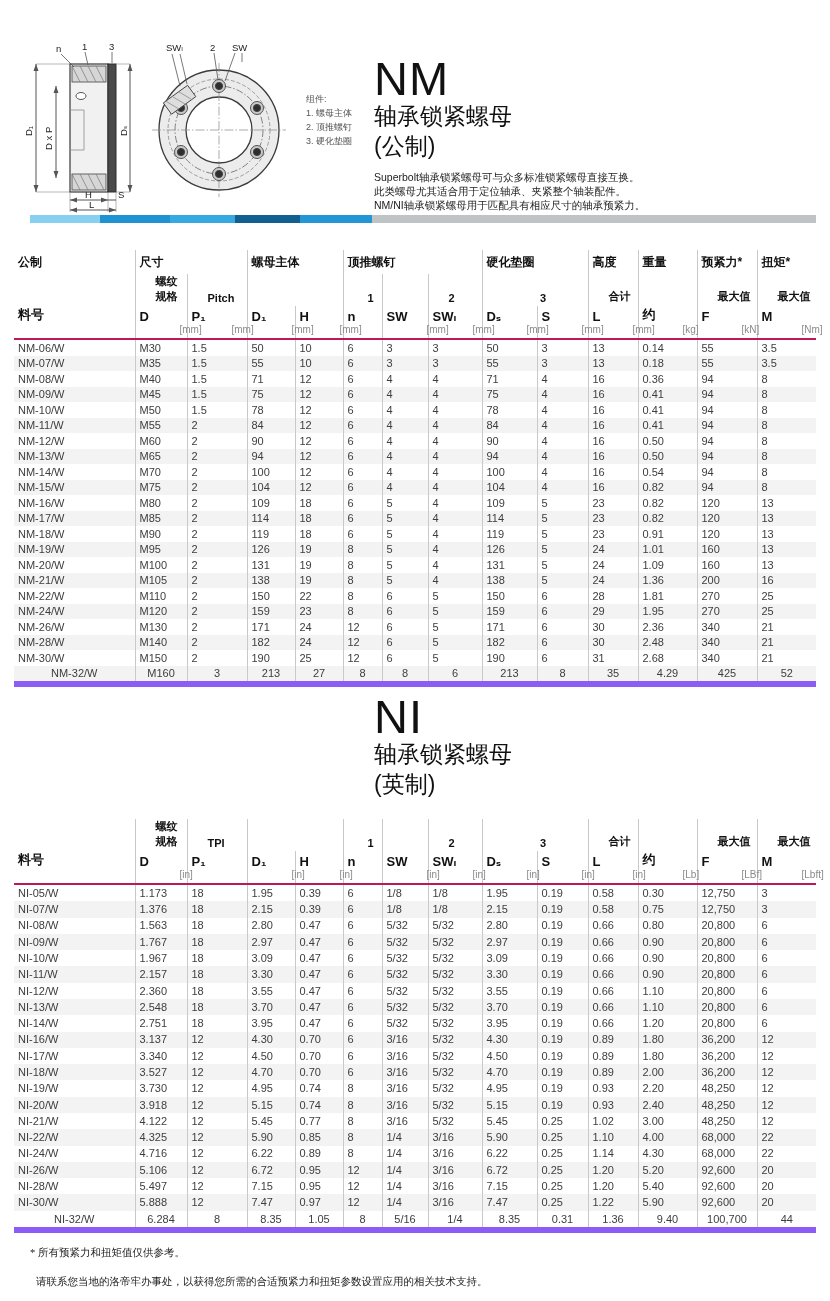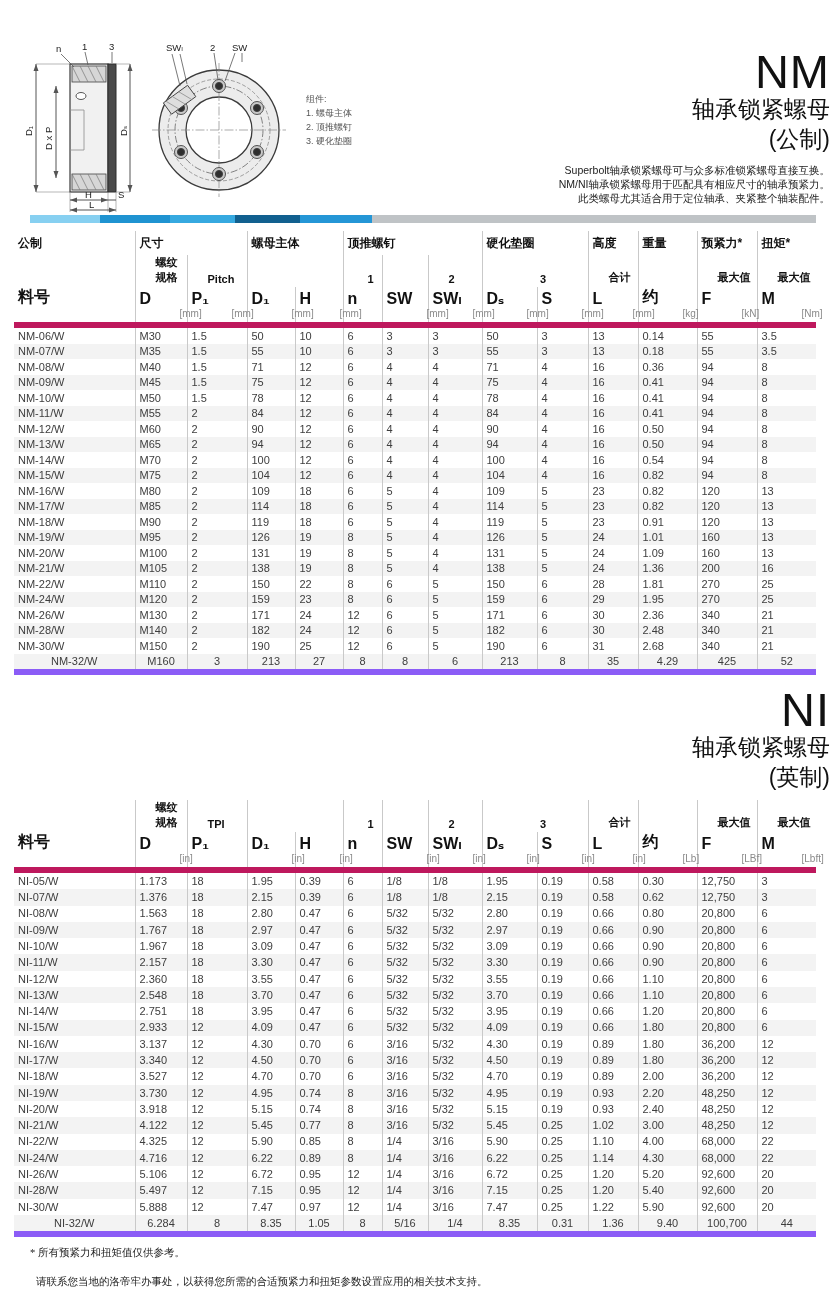--- a/index.html
+++ b/index.html
@@ -4,41 +4,41 @@
 <style>
   html,body{margin:0;padding:0;}
   body{
     width:830px;height:1301px;position:relative;background:#ffffff;
     font-family:"Liberation Sans","DejaVu Sans",sans-serif;color:#1a1a1a;
     overflow:hidden;
   }
   
   .diagram{position:absolute;left:14px;top:40px;width:400px;height:178px;}
   
-  .title-block{position:absolute;right:0;text-align:right;width:450px;}
+  .title-block{position:absolute;right:6px;text-align:left;width:450px;margin-top:7px;}
   .tb-nm{top:48px;}
   .tb-ni{top:686px;}
   .title-big{font-size:47px;line-height:1.0;font-weight:400;color:#111;letter-spacing:1px;}
   .title-sub{font-size:23px;line-height:1.3;color:#111;}
   .title-desc{margin-top:9px;font-size:10.5px;line-height:1.32;color:#222;}
   
   .color-bar{position:absolute;top:215px;left:30px;width:786px;height:8px;display:flex;}
   .color-bar .seg{height:100%;}
   .seg1{width:70px;} .seg2{width:70px;} .seg3{width:65px;} .seg4{width:65px;} .seg5{width:72px;}
   .seg6{flex:1;}
   
-  .dtable{border-collapse:collapse;table-layout:fixed;width:802px;font-size:11px;}
+  .dtable{border-collapse:collapse;table-layout:fixed;width:802px;font-size:11px;margin-top:19px;}
   .t-nm{position:absolute;left:14px;top:231px;}
   .t-ni{position:absolute;left:14px;top:800px;}
   .dtable th{font-weight:700;text-align:left;vertical-align:bottom;padding:0 4px;color:#111;}
   .dtable .band-a th{font-size:12px;padding-top:4px;padding-bottom:3px;vertical-align:top;}
   .dtable .band-b th{font-size:11px;padding-bottom:2px;padding-left:20px;}
-  .dtable .band-c th{font-size:16px;padding-bottom:0;}
+  .dtable .band-c th{font-size:13px;padding-bottom:0;}
   .dtable .band-d th{font-size:10px;font-weight:400;color:#8a8a8a;padding-bottom:3px;}
-  .dtable .band-d th{border-bottom:6px solid #be185d;padding-left:44px;}
+  .dtable .band-d th{border-bottom:2px solid #be185d;padding-left:44px;}
   .dtable th.bl, .dtable td{border-left:1px solid #c9c9c9;}
   .dtable th.nb, .dtable td:first-child{border-left:none;}
   .dtable td{padding:1.5px 4px;color:#3d3d3d;line-height:12.5px;white-space:nowrap;overflow:hidden;}
   .t-ni td{padding-top:1.9px;padding-bottom:1.9px;}
   .dtable tbody tr:nth-child(even){background:#f3f3f3;}
   .dtable tbody tr:last-child td{border-bottom:6px solid #8b5cf6;text-align:center;}
   .dtable .cnum{text-align:center;}
   
   .footnotes{position:absolute;left:14px;top:1231px;font-size:10.5px;line-height:1.22;color:#222;
     font-family:"Liberation Serif","DejaVu Serif",serif;}
@@ -155,22 +155,22 @@
     </g>
   </svg>
 </div>
 
 <div class="title-block tb-nm">
   <div class="title-big">NM</div>
   <div class="title-sub">轴承锁紧螺母</div>
   <div class="title-sub">(公制)</div>
   <div class="title-desc">
     <div>Superbolt轴承锁紧螺母可与众多标准锁紧螺母直接互换。</div>
+    <div>此类螺母尤其适合用于定位轴承、夹紧整个轴装配件。</div>
     <div>NM/NI轴承锁紧螺母用于匹配具有相应尺寸的轴承预紧力。</div>
-    <div>此类螺母尤其适合用于定位轴承、夹紧整个轴装配件。</div>
   </div>
 </div>
 
 <div class="color-bar">
   <div class="seg seg1" style="background: rgb(135, 208, 241);"></div>
   <div class="seg seg2" style="background: rgb(31, 147, 209);"></div>
   <div class="seg seg3" style="background: rgb(54, 169, 224);"></div>
   <div class="seg seg4" style="background: rgb(17, 96, 143);"></div>
   <div class="seg seg5" style="background: rgb(36, 150, 214);"></div>
   <div class="seg seg6" style="background: rgb(191, 195, 198);"></div>
@@ -701,21 +701,21 @@
         <td>1.376</td>
         <td>18</td>
         <td>2.15</td>
         <td>0.39</td>
         <td>6</td>
         <td>1/8</td>
         <td>1/8</td>
         <td>2.15</td>
         <td>0.19</td>
         <td>0.58</td>
-        <td>0.62</td>
+        <td>0.75</td>
         <td>12,750</td>
         <td>3</td>
       </tr>
       <tr>
         <td>NI-08/W</td>
         <td>1.563</td>
         <td>18</td>
         <td>2.80</td>
         <td>0.47</td>
         <td>6</td>
@@ -814,36 +814,20 @@
         <td>18</td>
         <td>3.95</td>
         <td>0.47</td>
         <td>6</td>
         <td>5/32</td>
         <td>5/32</td>
         <td>3.95</td>
         <td>0.19</td>
         <td>0.66</td>
         <td>1.20</td>
-        <td>20,800</td>
-        <td>6</td>
-      </tr>
-      <tr>
-        <td>NI-15/W</td>
-        <td>2.933</td>
-        <td>12</td>
-        <td>4.09</td>
-        <td>0.47</td>
-        <td>6</td>
-        <td>5/32</td>
-        <td>5/32</td>
-        <td>4.09</td>
-        <td>0.19</td>
-        <td>0.66</td>
-        <td>1.80</td>
         <td>20,800</td>
         <td>6</td>
       </tr>
       <tr>
         <td>NI-16/W</td>
         <td>3.137</td>
         <td>12</td>
         <td>4.30</td>
         <td>0.70</td>
         <td>6</td>

